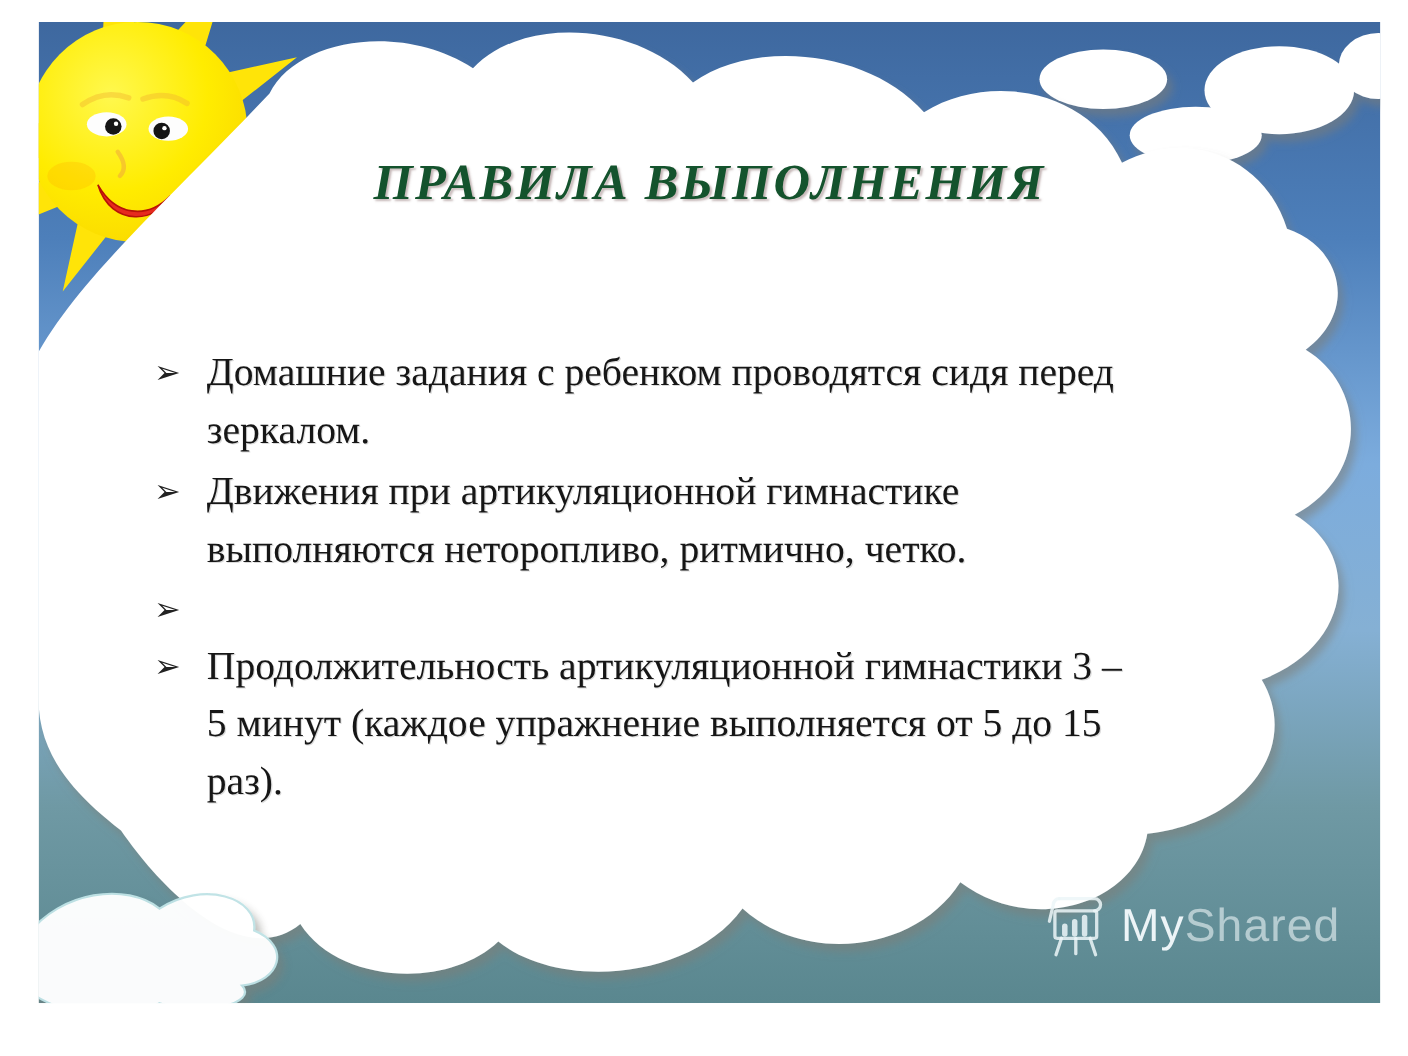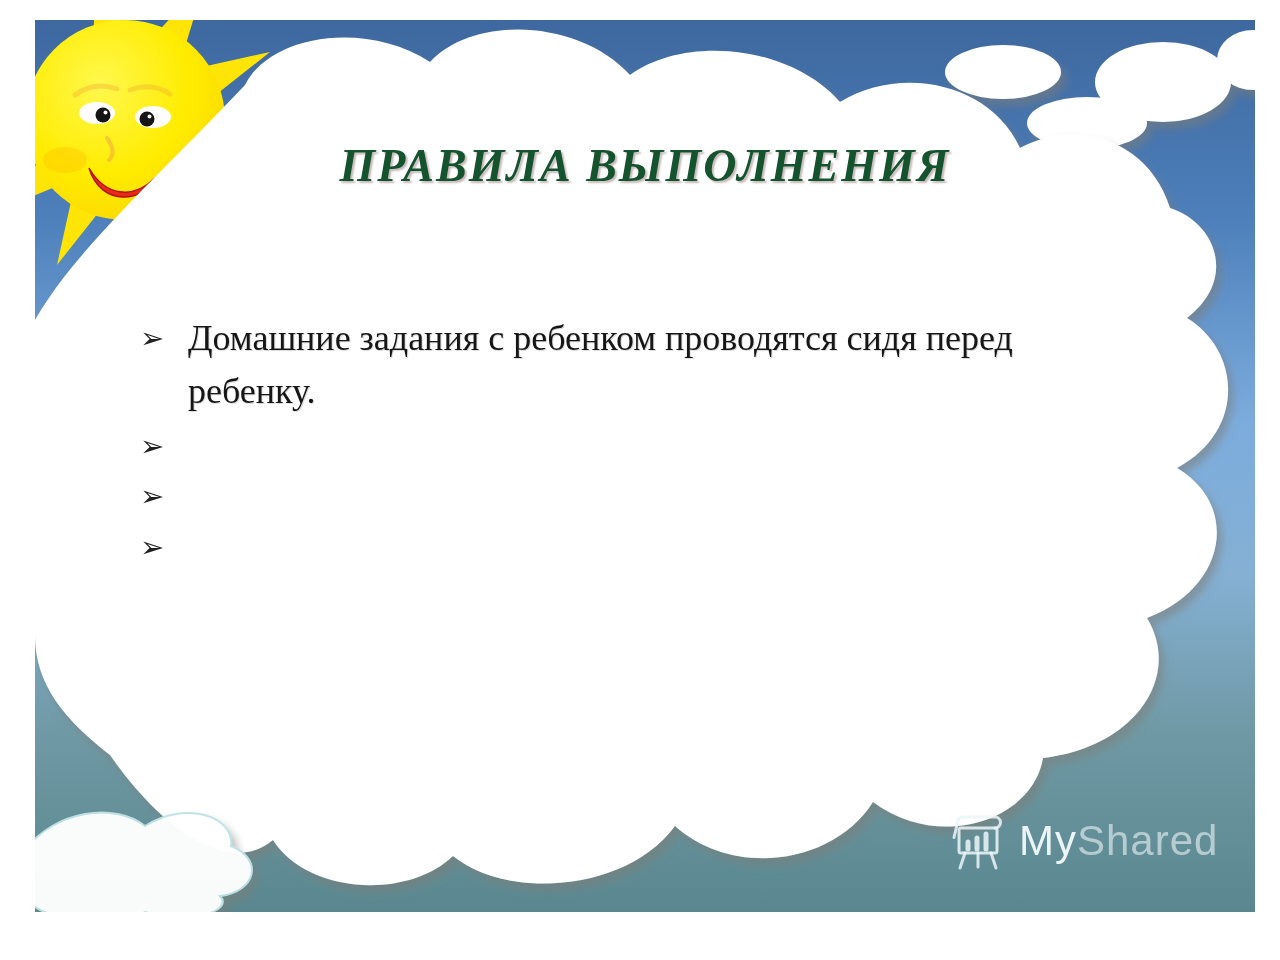--- a/index.html
+++ b/index.html
@@ -112,30 +112,35 @@
     <div class="content">
 
       <div class="title">
         <div>ПРАВИЛА ВЫПОЛНЕНИЯ</div>
       </div>
 
       <ul class="bullets">
         <li class="bullet-item">
           <span class="bullet-marker">➢</span>
           <span class="bullet-text">Домашние задания с ребенком проводятся сидя перед
-ребенку.</span>
+зеркалом.</span>
+        </li>
+        <li class="bullet-item">
+          <span class="bullet-marker">➢</span>
+          <span class="bullet-text">Движения при артикуляционной гимнастике
+выполняются неторопливо, ритмично, четко.</span>
         </li>
         <li class="bullet-item">
           <span class="bullet-marker">➢</span>
         </li>
         <li class="bullet-item">
           <span class="bullet-marker">➢</span>
-        </li>
-        <li class="bullet-item">
-          <span class="bullet-marker">➢</span>
+          <span class="bullet-text">Продолжительность артикуляционной гимнастики 3 –
+5 минут (каждое упражнение выполняется от 5 до 15
+раз).</span>
         </li>
       </ul>
 
       <div class="watermark">
         <svg width="62" height="62" viewBox="0 0 62 62">
           <g fill="none" stroke="rgba(236,246,248,0.85)" stroke-width="3" stroke-linecap="round" stroke-linejoin="round">
             <path d="M16,7 h32 a5.5,5.5 0 0 1 0,11"></path>
             <path d="M16,7 a5.5,5.5 0 0 0 -5.5,5.5 l-3.5,15"></path>
             <rect x="12" y="18" width="38" height="25" rx="2"></rect>
             <path d="M21,39 v-7" stroke-width="5"></path>

